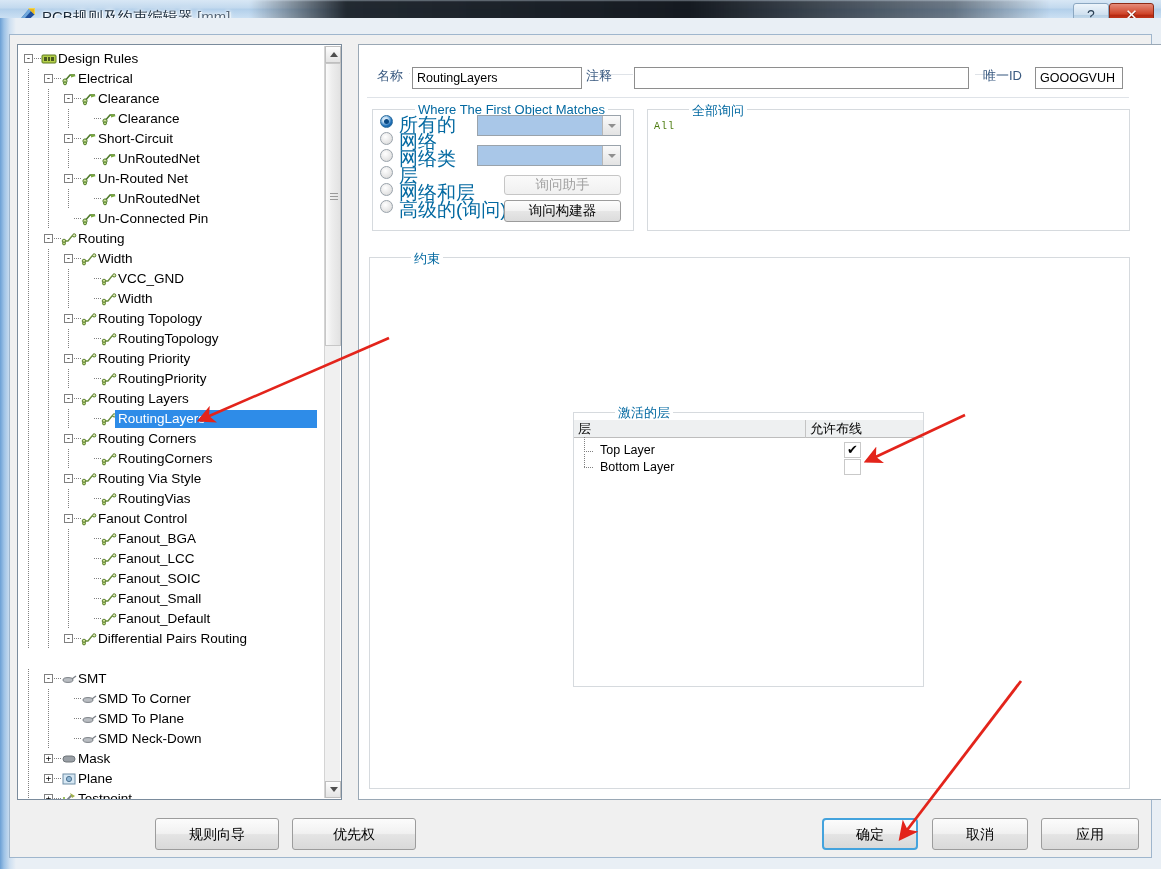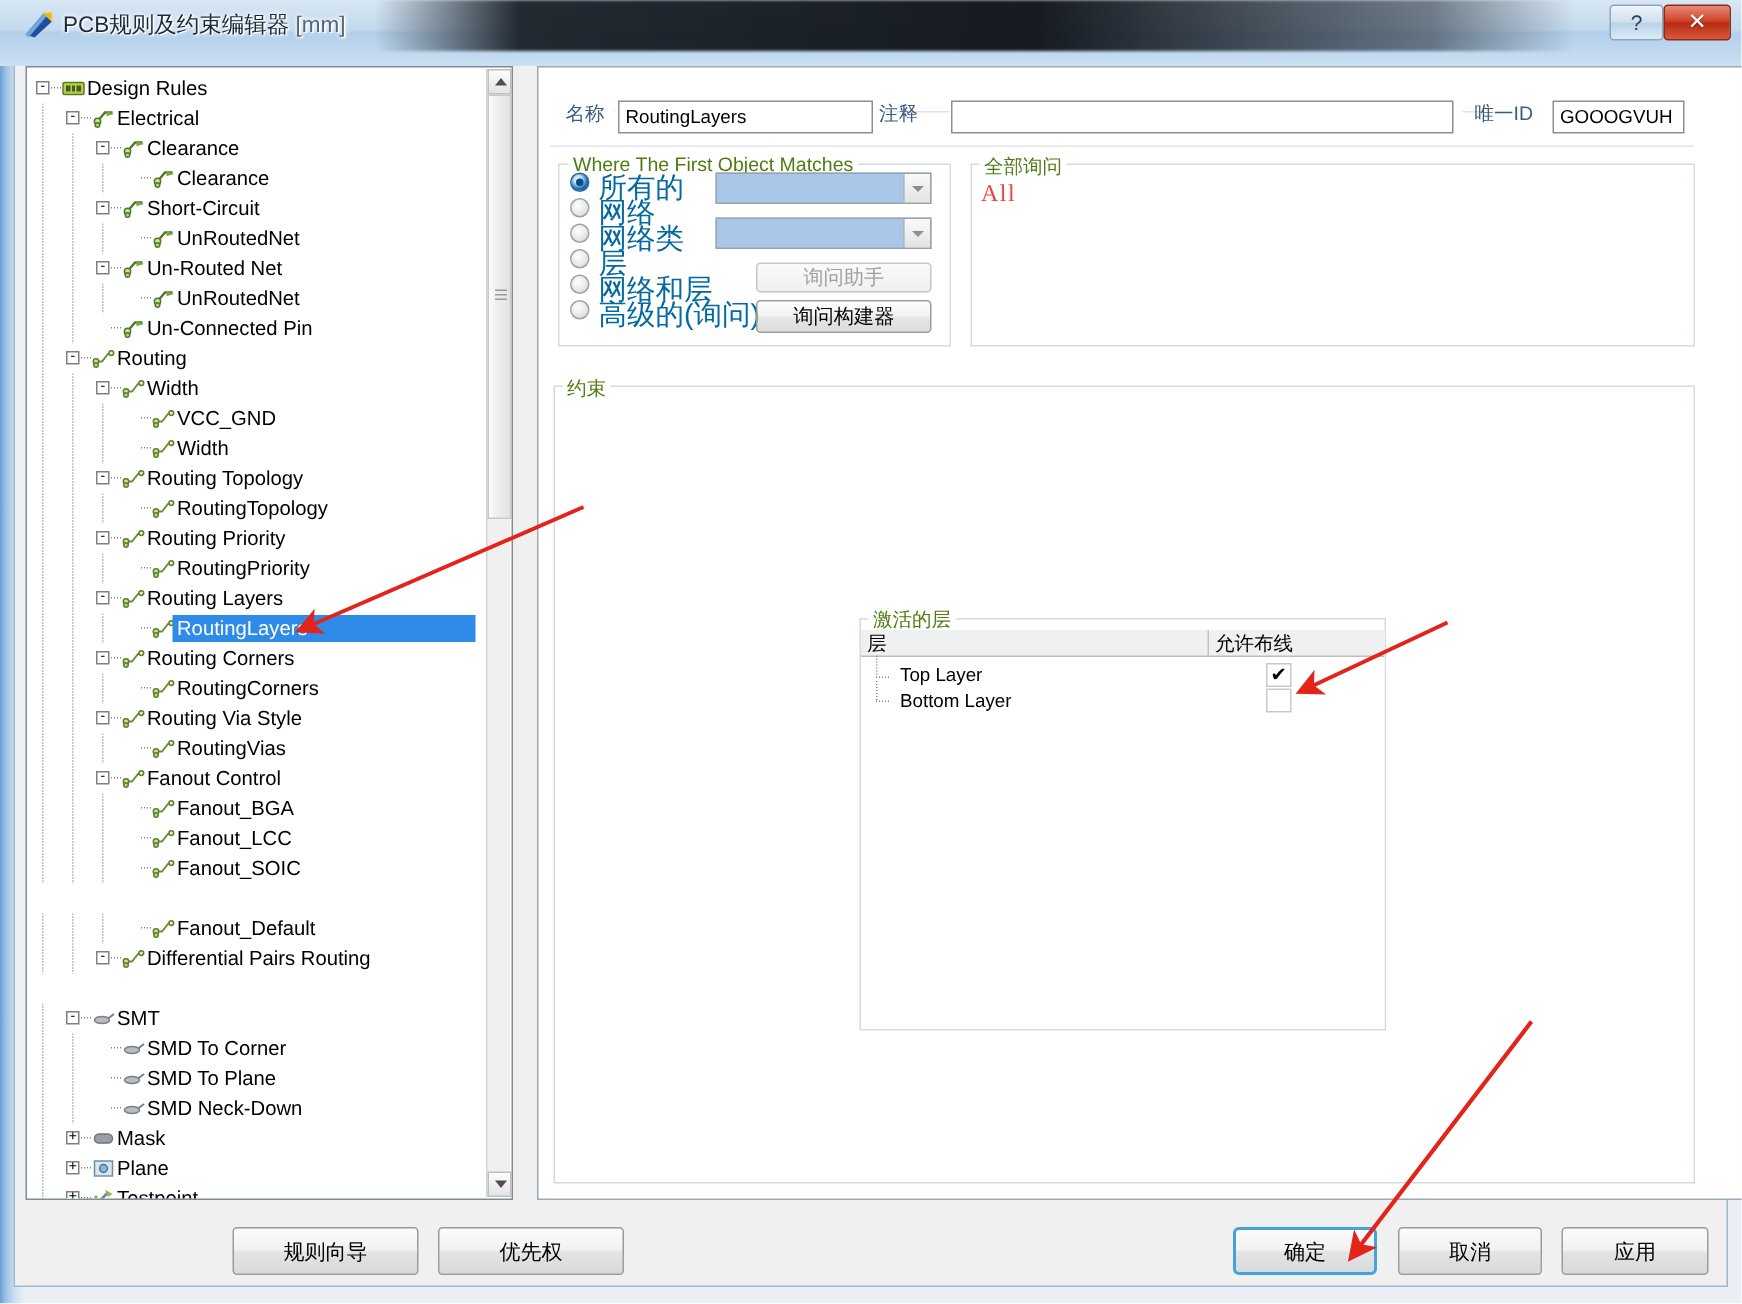--- a/index.html
+++ b/index.html
@@ -15,21 +15,21 @@
   .win-frame{
     position:absolute;left:0;top:0;width:1161px;height:869px;
     background:linear-gradient(to right,#6b9fd4 0px,#9dc2e6 4px,#cfe0f1 10px,#e9eff5 16px);
     box-sizing:border-box;
   }
   .win-frame-inner{
     position:absolute;left:9px;top:34px;width:1143px;height:824px;
     background:#f0f0f0;border:1px solid #9fb6cd;box-sizing:border-box;
   }
   .titlebar{
-    position:absolute;left:0;top:0;width:1161px;height:44px;
+    position:absolute;left:0;top:0;width:1161px;height:18px;
     background:linear-gradient(to bottom,#d8e7f5 0%,#c2d9ee 45%,#b2cfea 50%,#cbe0f3 100%);
     overflow:hidden;
   }
   .title-blur{
     position:absolute;left:250px;top:0;width:800px;height:34px;
     background:linear-gradient(to right,rgba(25,32,40,0) 0%,rgba(20,26,33,.92) 12%,rgba(14,18,24,.96) 55%,rgba(30,38,48,.55) 88%,rgba(60,80,105,0) 100%);
     filter:blur(1px);
   }
   .title-icon{
     position:absolute;left:16px;top:7px;width:20px;height:19px;
@@ -115,21 +115,21 @@
   }
   .fld-label{position:absolute;font-size:13px;color:#3a5a80;}
   .etched{position:absolute;height:2px;border-top:1px solid #dfe3e8;border-bottom:1px solid #ffffff;}
   .textbox{
     position:absolute;background:#fff;border:1px solid #8e8e8e;box-sizing:border-box;
     font-size:12.5px;line-height:20px;padding:0 4px;color:#000;
     font-family:"Liberation Sans",sans-serif;
   }
 
   .gbox{position:absolute;border:1px solid #d6dade;box-sizing:border-box;}
-  .gbox-title{position:absolute;background:#fff;padding:0 3px;font-size:13px;color:#4d7c0f;}
+  .gbox-title{position:absolute;background:#fff;padding:0 3px;font-size:13px;color:#0369a1;margin-left:36px;}
 
   .radio{
     position:absolute;width:13px;height:13px;border-radius:50%;
     background:radial-gradient(circle at 40% 35%,#ffffff 0%,#e8e8e8 55%,#cfcfcf 100%);
     border:1px solid #9aa3ab;box-sizing:border-box;
   }
   .radio.on{
     background:radial-gradient(circle at 40% 35%,#ffffff 0%,#b9d9f2 30%,#1d6fb8 62%,#0d4f8c 100%);
     border-color:#2c6d9e;
   }
@@ -158,22 +158,22 @@
     border:1px solid #9c9c9c;border-radius:3px;
     font-size:13.5px;color:#000;
   }
   .pbtn.disabled{color:#a0a0a0;border-color:#c6c6c6;
     background:linear-gradient(to bottom,#fafafa,#f0f0f0);}
 
   .querybox{
     position:absolute;background:#fff;border:1px solid #d6dade;box-sizing:border-box;
   }
   .query-text{
-    position:absolute;left:7px;top:18px;font-family:Liberation Serif, serif;
-    font-size:16px;letter-spacing:1px;color:#ef4444;
+    position:absolute;left:7px;top:18px;font-family:Liberation Mono, monospace;
+    font-size:10px;letter-spacing:1px;color:#4d7c0f;
   }
 
   
   .grid{
     position:absolute;background:#fff;border:1px solid #bdbdbd;box-sizing:border-box;
   }
   .grid-head{
     position:absolute;left:0;top:0;height:18px;width:100%;
     background:#eef0f1;border-bottom:1px solid #bdbdbd;box-sizing:border-box;
   }
@@ -564,20 +564,33 @@
           <span class="vdots" style="left: 30px; top: 0px; height: 20px;"></span>
           <span class="vdots" style="left: 50px; top: 0px; height: 20px;"></span>
           <span class="dots" style="left: 76px; width: 8px;"></span>
           <span class="ico" style="left: 83px;"><svg viewBox="0 0 16 14">
               <path d="M2 9 L7 9 L11 4 L15 4" stroke="#6b8f3c" stroke-width="1.3" fill="none"></path>
               <circle cx="3" cy="9" r="1.8" fill="#cfe39a" stroke="#5d7f2f"></circle>
               <circle cx="3" cy="11.4" r="1.5" fill="#b9d77e" stroke="#5d7f2f"></circle>
               <circle cx="13.2" cy="3.4" r="1.6" fill="#dfeebb" stroke="#5d7f2f"></circle>
             </svg></span>
           <span class="lbl" style="left: 100px;">Fanout_SOIC</span>
+        </div>
+        <div class="tree-item" style="top: 544px; position: absolute; left: 0px; width: 307px;">
+          <span class="vdots" style="left: 10px; top: 0px; height: 20px;"></span>
+          <span class="vdots" style="left: 30px; top: 0px; height: 20px;"></span>
+          <span class="vdots" style="left: 50px; top: 0px; height: 20px;"></span>
+          <span class="dots" style="left: 76px; width: 8px;"></span>
+          <span class="ico" style="left: 83px;"><svg viewBox="0 0 16 14">
+              <path d="M2 9 L7 9 L11 4 L15 4" stroke="#6b8f3c" stroke-width="1.3" fill="none"></path>
+              <circle cx="3" cy="9" r="1.8" fill="#cfe39a" stroke="#5d7f2f"></circle>
+              <circle cx="3" cy="11.4" r="1.5" fill="#b9d77e" stroke="#5d7f2f"></circle>
+              <circle cx="13.2" cy="3.4" r="1.6" fill="#dfeebb" stroke="#5d7f2f"></circle>
+            </svg></span>
+          <span class="lbl" style="left: 100px;">Fanout_Small</span>
         </div>
         <div class="tree-item" style="top: 564px; position: absolute; left: 0px; width: 307px;">
           <span class="vdots" style="left: 10px; top: 0px; height: 20px;"></span>
           <span class="vdots" style="left: 30px; top: 0px; height: 20px;"></span>
           <span class="vdots" style="left: 50px; top: 0px; height: 20px;"></span>
           <span class="dots" style="left: 76px; width: 8px;"></span>
           <span class="ico" style="left: 83px;"><svg viewBox="0 0 16 14">
               <path d="M2 9 L7 9 L11 4 L15 4" stroke="#6b8f3c" stroke-width="1.3" fill="none"></path>
               <circle cx="3" cy="9" r="1.8" fill="#cfe39a" stroke="#5d7f2f"></circle>
               <circle cx="3" cy="11.4" r="1.5" fill="#b9d77e" stroke="#5d7f2f"></circle>

